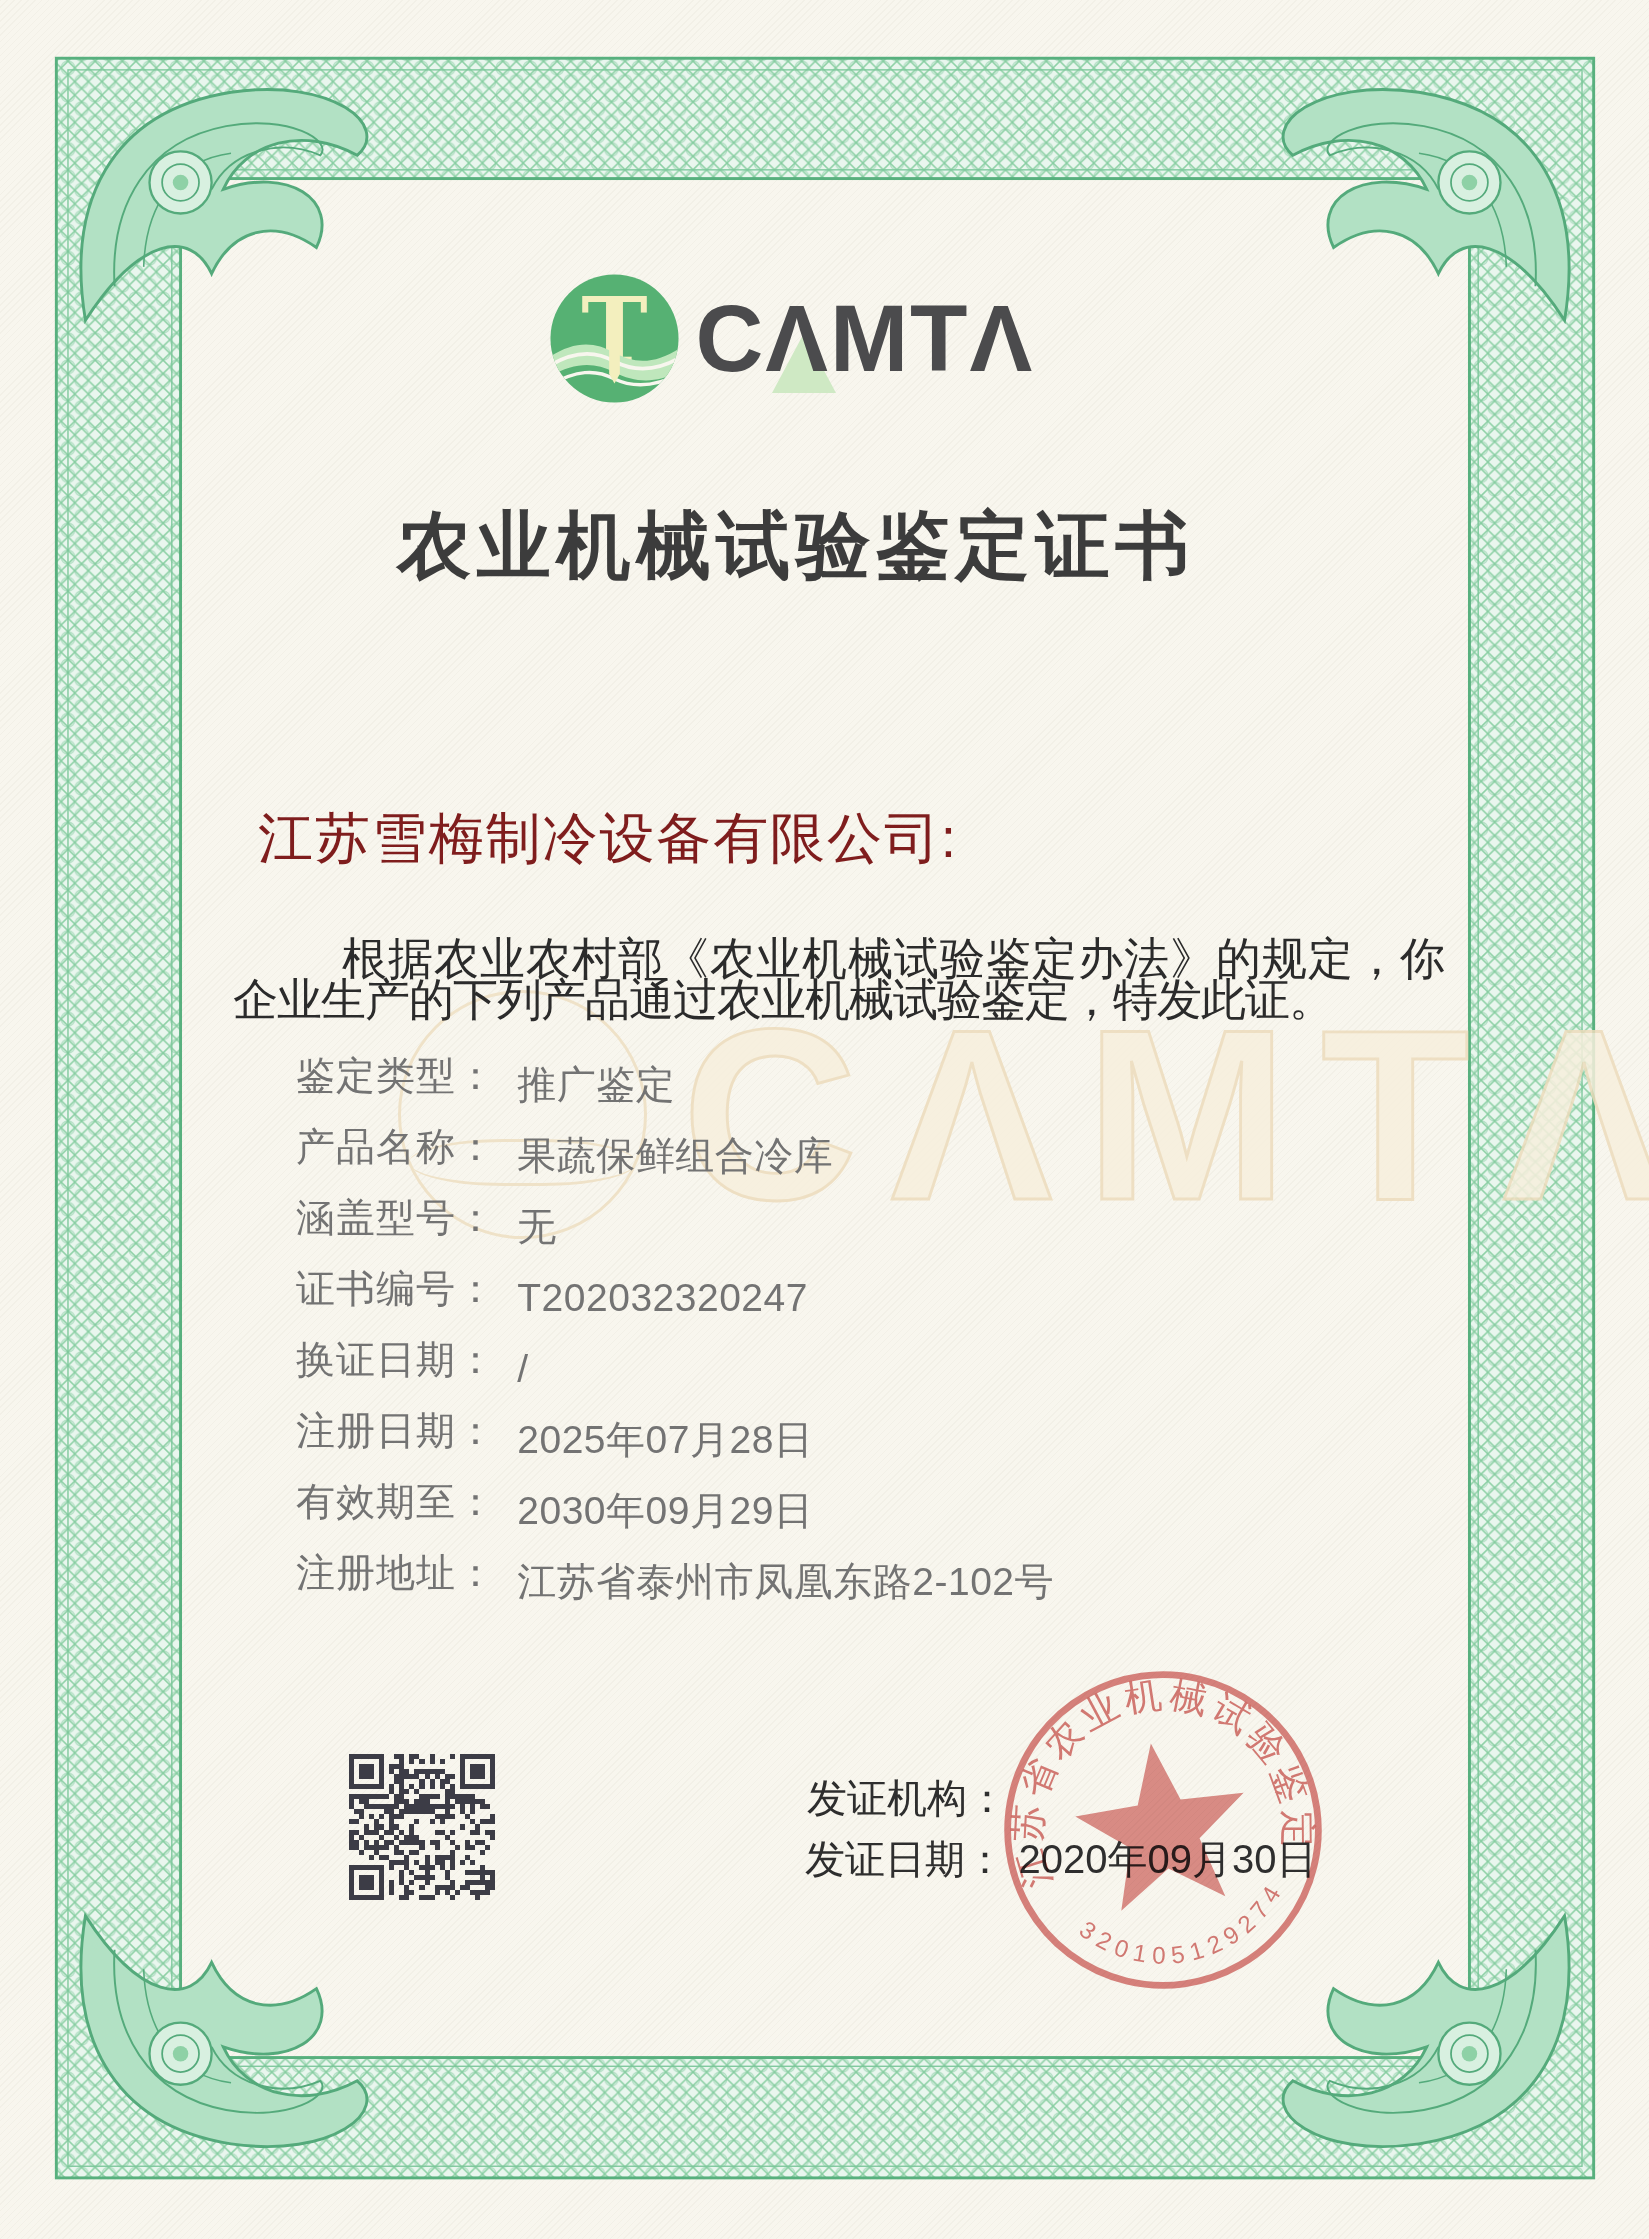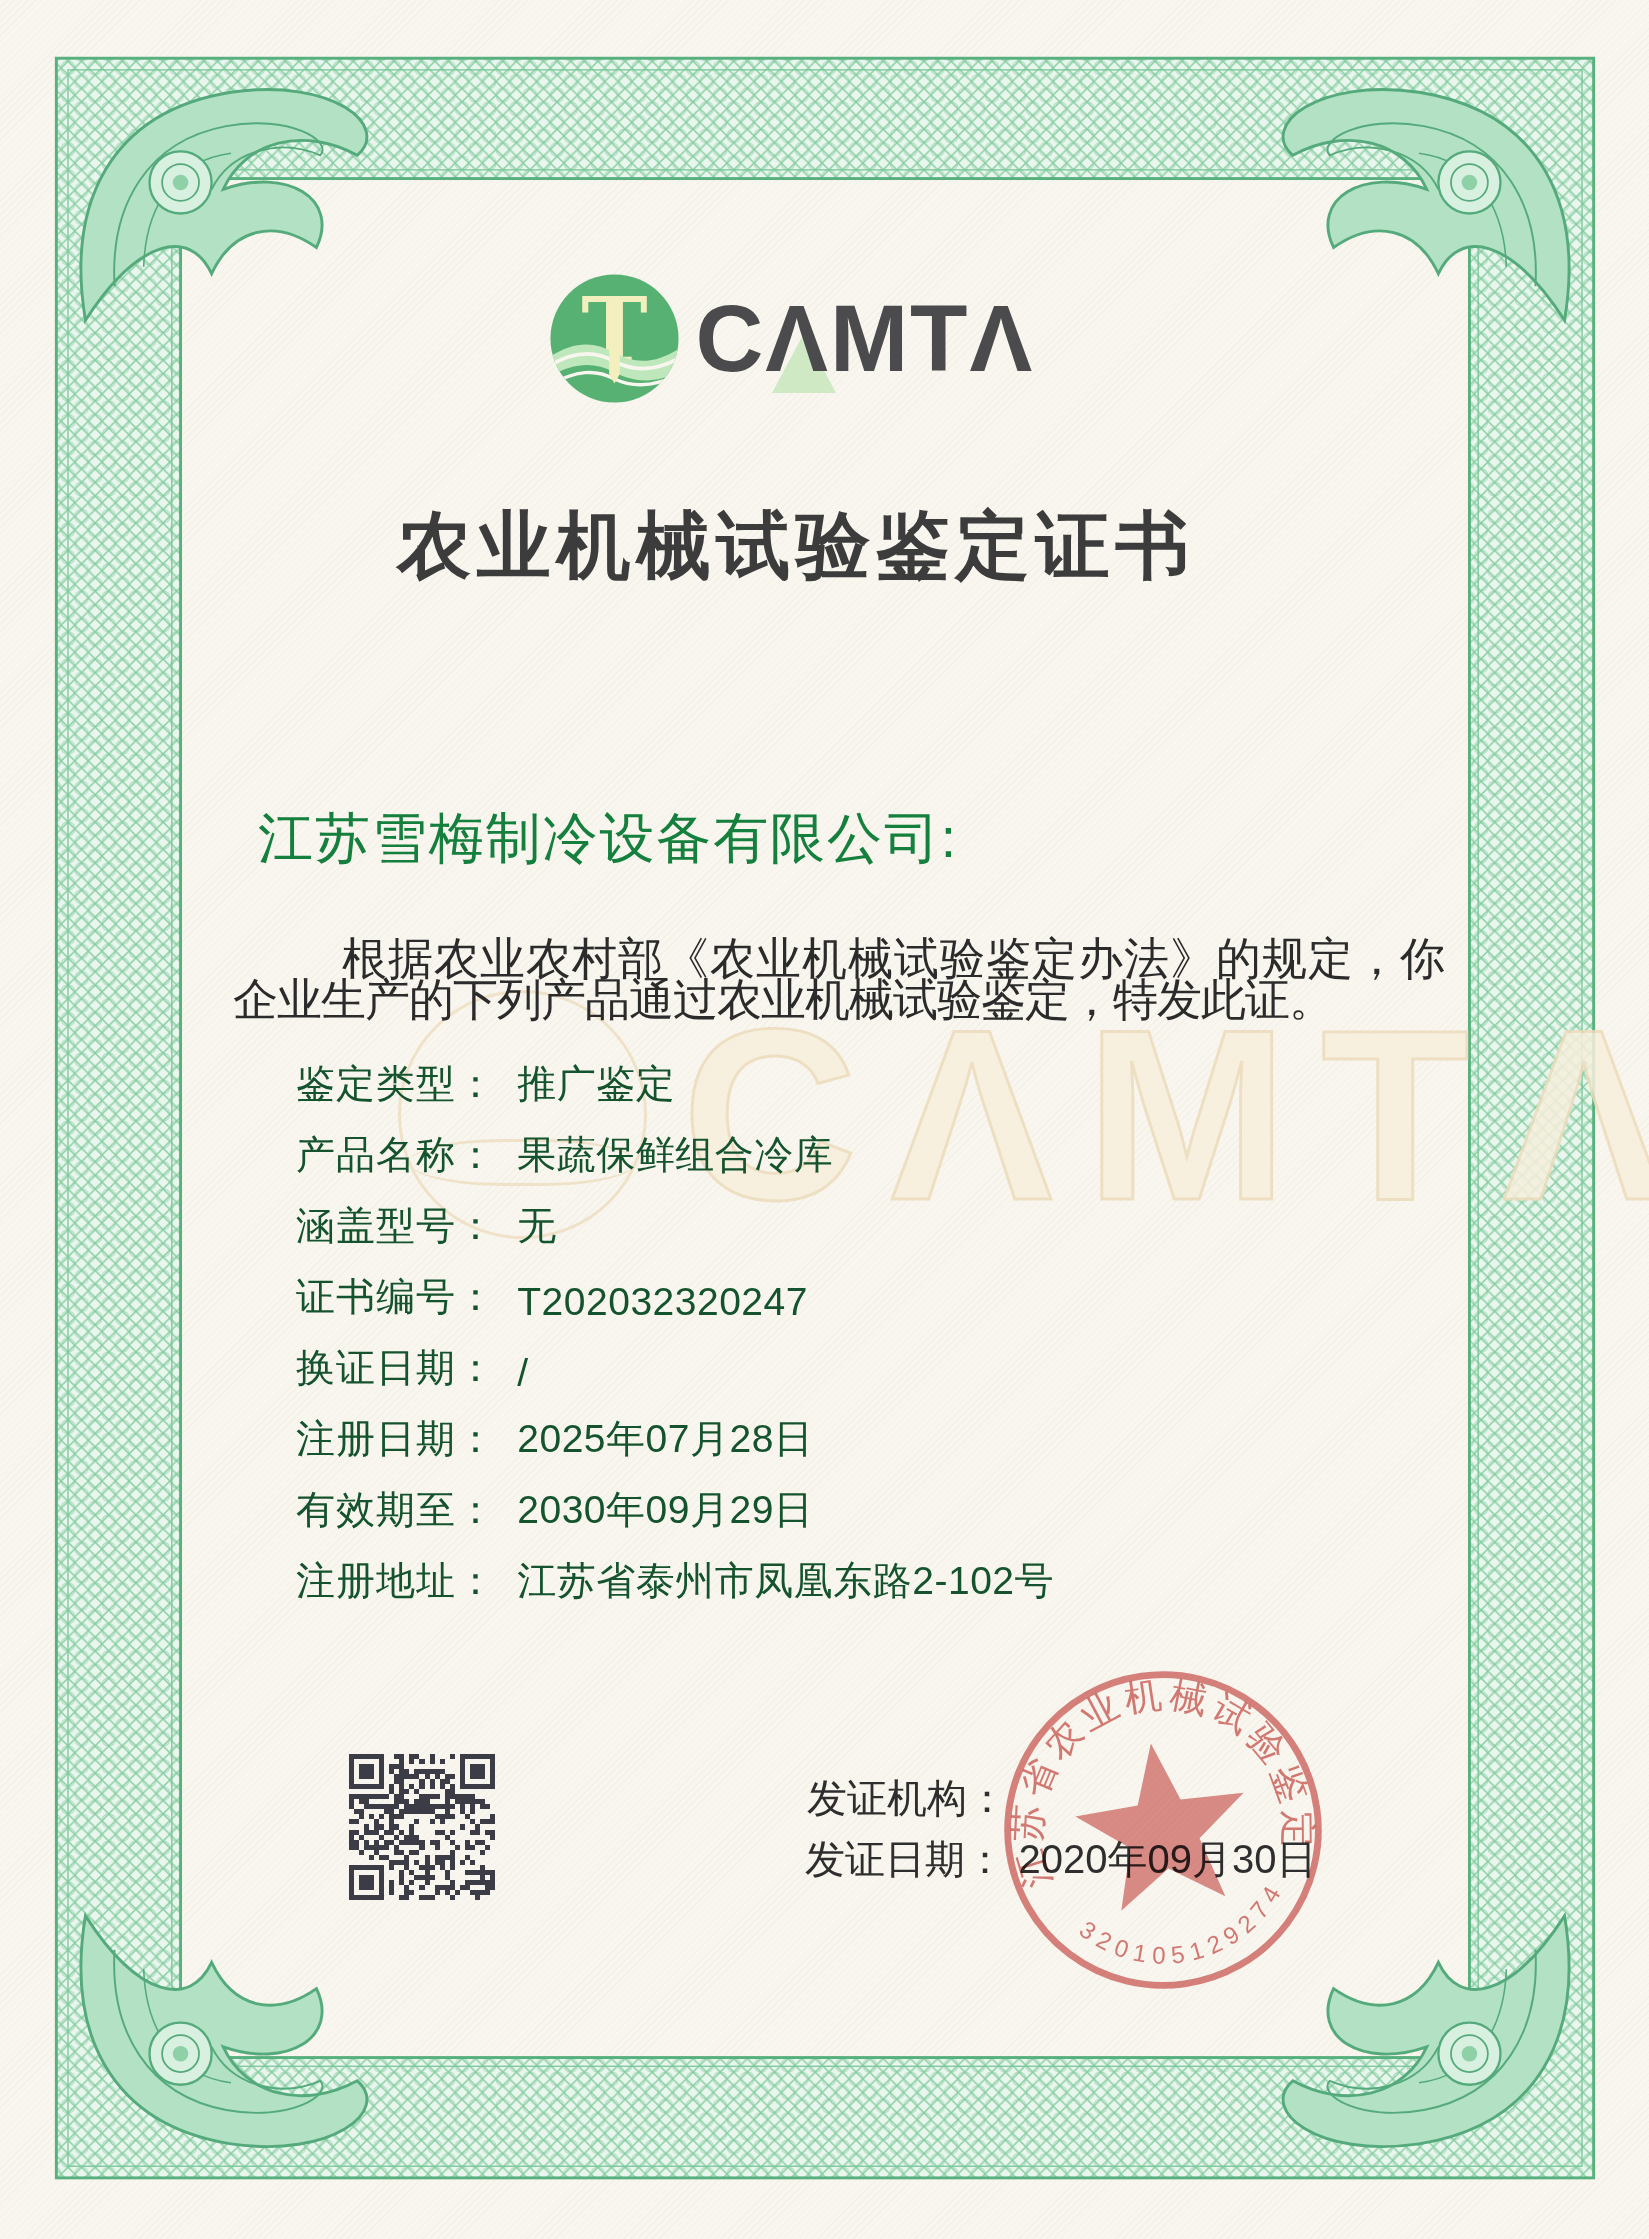--- a/index.html
+++ b/index.html
@@ -41,26 +41,26 @@
     border-bottom:60px solid #cfe9c4;
   }
   
   .cert-title{
     position:absolute;left:0;top:497px;width:100%;z-index:2;text-align:center;
     transform:translateX(-29px);
     font-family:"DejaVu Serif","Liberation Serif",serif;font-weight:700;
     font-size:74px;letter-spacing:5.8px;color:#3c3c3c;
   }
   
-  .recipient{position:absolute;left:258px;top:802px;z-index:2;font-size:55px;letter-spacing:1.9px;color:#15803d;}
+  .recipient{position:absolute;left:258px;top:802px;z-index:2;font-size:55px;letter-spacing:1.9px;color:#7f1d1d;}
   .body-line1{position:absolute;left:342px;top:929px;z-index:2;font-size:45px;letter-spacing:1px;color:#2b2b2b;}
   .body-line2{position:absolute;left:233px;top:970px;z-index:2;font-size:45px;letter-spacing:-1px;color:#2b2b2b;}
   
   .fields{position:absolute;left:296px;top:1040px;z-index:2;}
-  .field-row{display:flex;align-items:flex-end;height:71px;font-size:39px;color:#14532d;letter-spacing:1px;}
+  .field-row{display:flex;align-items:center;height:71px;font-size:39px;color:#737373;letter-spacing:1px;}
   .field-row .value{margin-left:21.3px;letter-spacing:0.5px;margin-top:19px;}
   
   .qr{position:absolute;left:349px;top:1754px;width:146px;height:146px;z-index:2;}
   
   .issuing-org{position:absolute;left:807px;top:1752px;z-index:2;font-size:40px;color:#2e2e2e;margin-top:19px;}
   .issuing-date{position:absolute;left:805px;top:1832px;z-index:2;font-size:40px;color:#2e2e2e;display:flex;}
   .issuing-date .value{margin-left:13.6px;text-align:right;}
   
   .seal{position:absolute;left:996px;top:1663px;width:334px;height:334px;z-index:3;
         opacity:.8;mix-blend-mode:multiply;pointer-events:none;}

